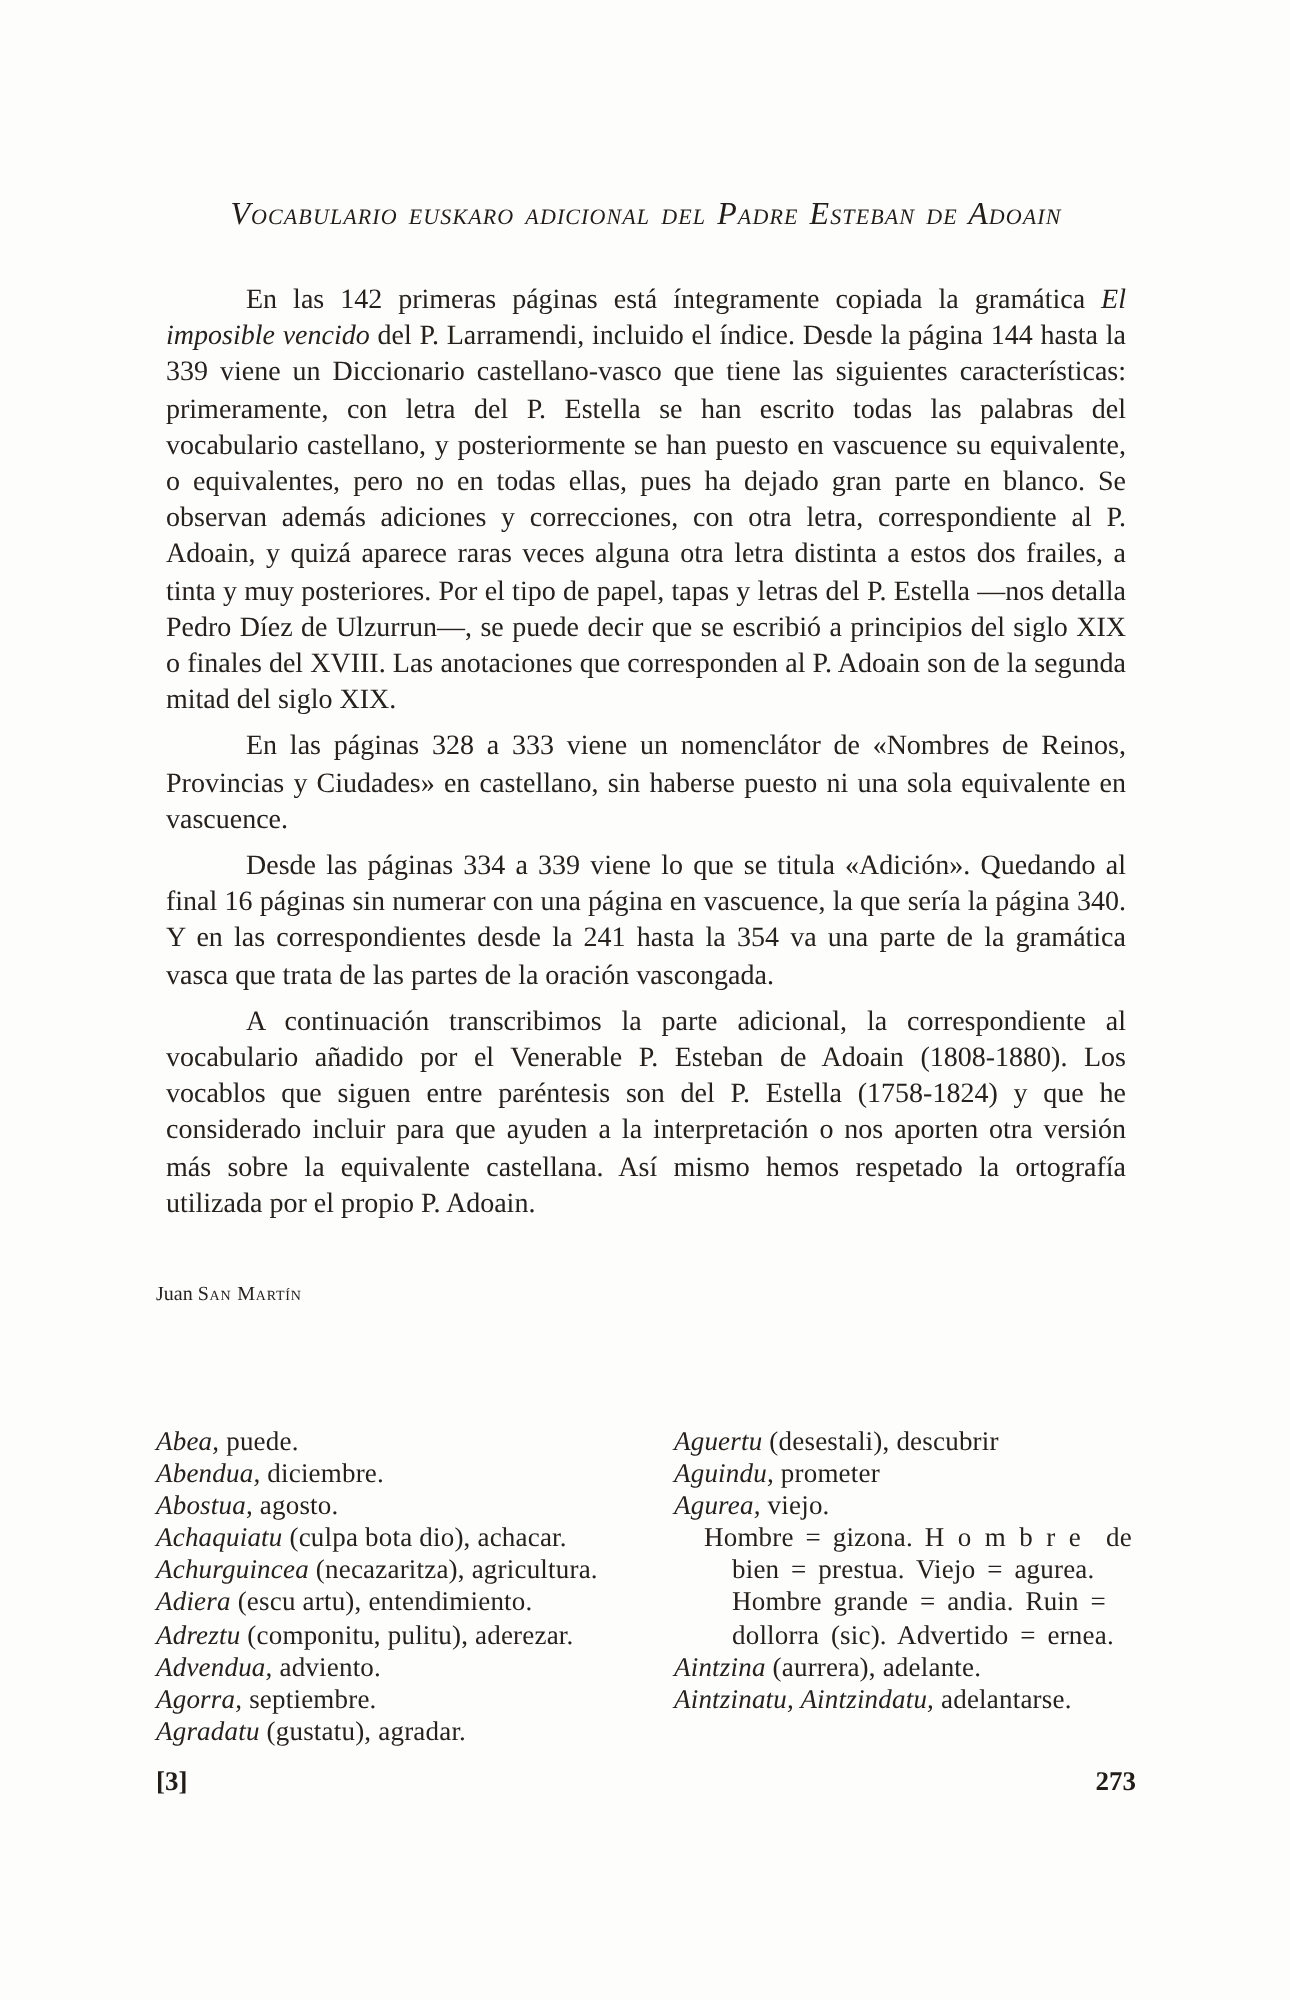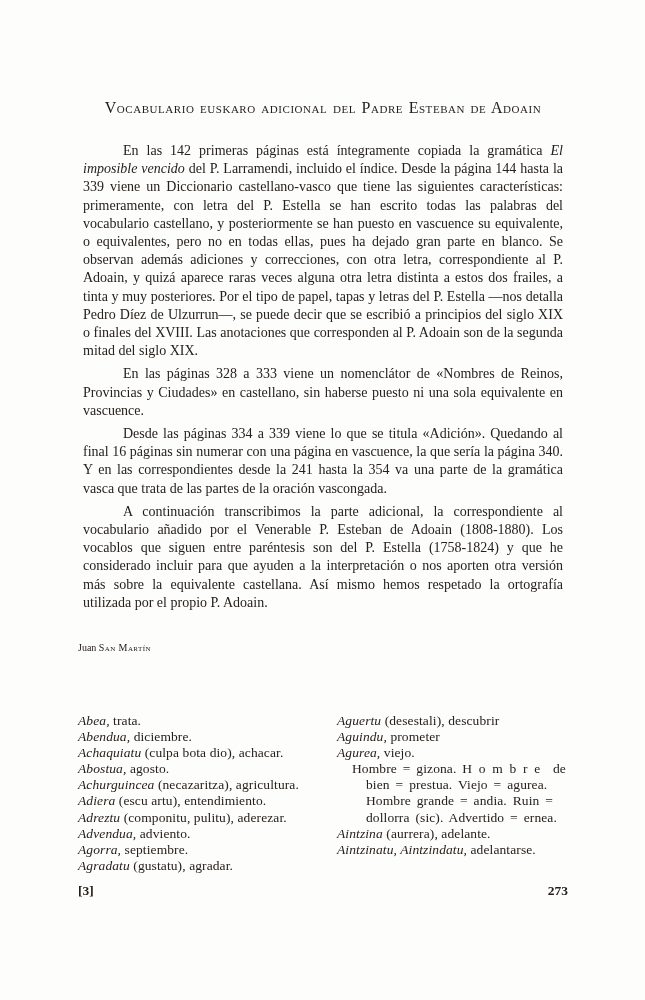--- a/index.html
+++ b/index.html
@@ -25,20 +25,21 @@
     left: 78px;
     top: 99px;
     width: 490px;
     text-align: center;
     font-variant: small-caps;
     font-size: 16px;
     letter-spacing: 0.55px;
     word-spacing: 1px;
     color: #221d18;
     white-space: nowrap;
+    font-style: italic;
   }
   .article-body {
     position: absolute;
     left: 78px;
     top: 137px;
     width: 490px;
     font-size: 14px;
     line-height: 18.2px;
     text-align: justify;
   }
@@ -103,24 +104,24 @@
       <p class="para"><span>Desde las páginas 334 a 339 viene lo que se titula «Adición». Quedando al final 16 páginas sin numerar con una página en vascuence, la que sería la página 340. Y en las correspondientes desde la 241 hasta la 354 va una parte de la gramática vasca que trata de las partes de la oración vascongada.</span></p>
       <p class="para"><span>A continuación transcribimos la parte adicional, la correspondiente al vocabulario añadido por el Venerable P. Esteban de Adoain (1808-1880). Los vocablos que siguen entre paréntesis son del P. Estella (1758-1824) y que he considerado incluir para que ayuden a la interpretación o nos aporten otra versión más sobre la equivalente castellana. Así mismo hemos respetado la ortografía utilizada por el propio P. Adoain.</span></p>
     </div>
 
   <div class="signature">
     <span class="inner"><span>Juan </span><span class="sc">San Martín</span></span>
   </div>
 
   <div class="vocab">
     <div class="vocab-col left">
-        <div class="entry"><span class="it">Abea,</span><span> trata.</span></div>
+        <div class="entry"><span class="it">Abea,</span><span> puede.</span></div>
         <div class="entry"><span class="it">Abendua,</span><span> diciembre.</span></div>
+        <div class="entry"><span class="it">Abostua,</span><span> agosto.</span></div>
         <div class="entry"><span class="it">Achaquiatu</span><span> (culpa bota dio), achacar.</span></div>
-        <div class="entry"><span class="it">Abostua,</span><span> agosto.</span></div>
         <div class="entry"><span class="it">Achurguincea</span><span> (necazaritza), agricultura.</span></div>
         <div class="entry"><span class="it">Adiera</span><span> (escu artu), entendimiento.</span></div>
         <div class="entry"><span class="it">Adreztu</span><span> (componitu, pulitu), aderezar.</span></div>
         <div class="entry"><span class="it">Advendua,</span><span> adviento.</span></div>
         <div class="entry"><span class="it">Agorra,</span><span> septiembre.</span></div>
         <div class="entry"><span class="it">Agradatu</span><span> (gustatu), agradar.</span></div>
       </div>
     <div class="vocab-col right">
         <div class="entry"><span class="it">Aguertu</span><span> (desestali), descubrir</span></div>
         <div class="entry"><span class="it">Aguindu,</span><span> prometer</span></div>

